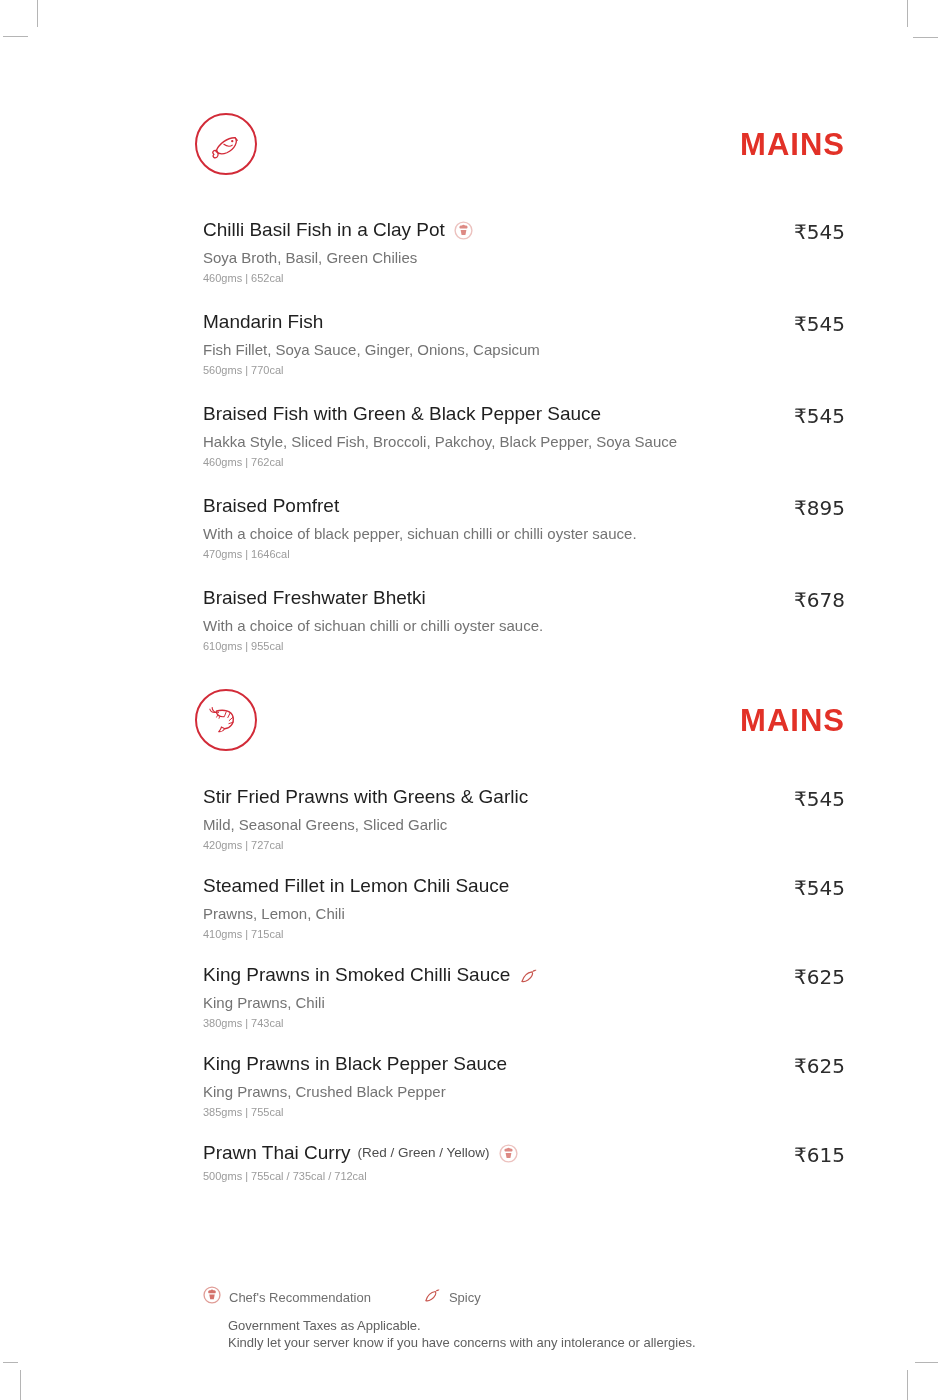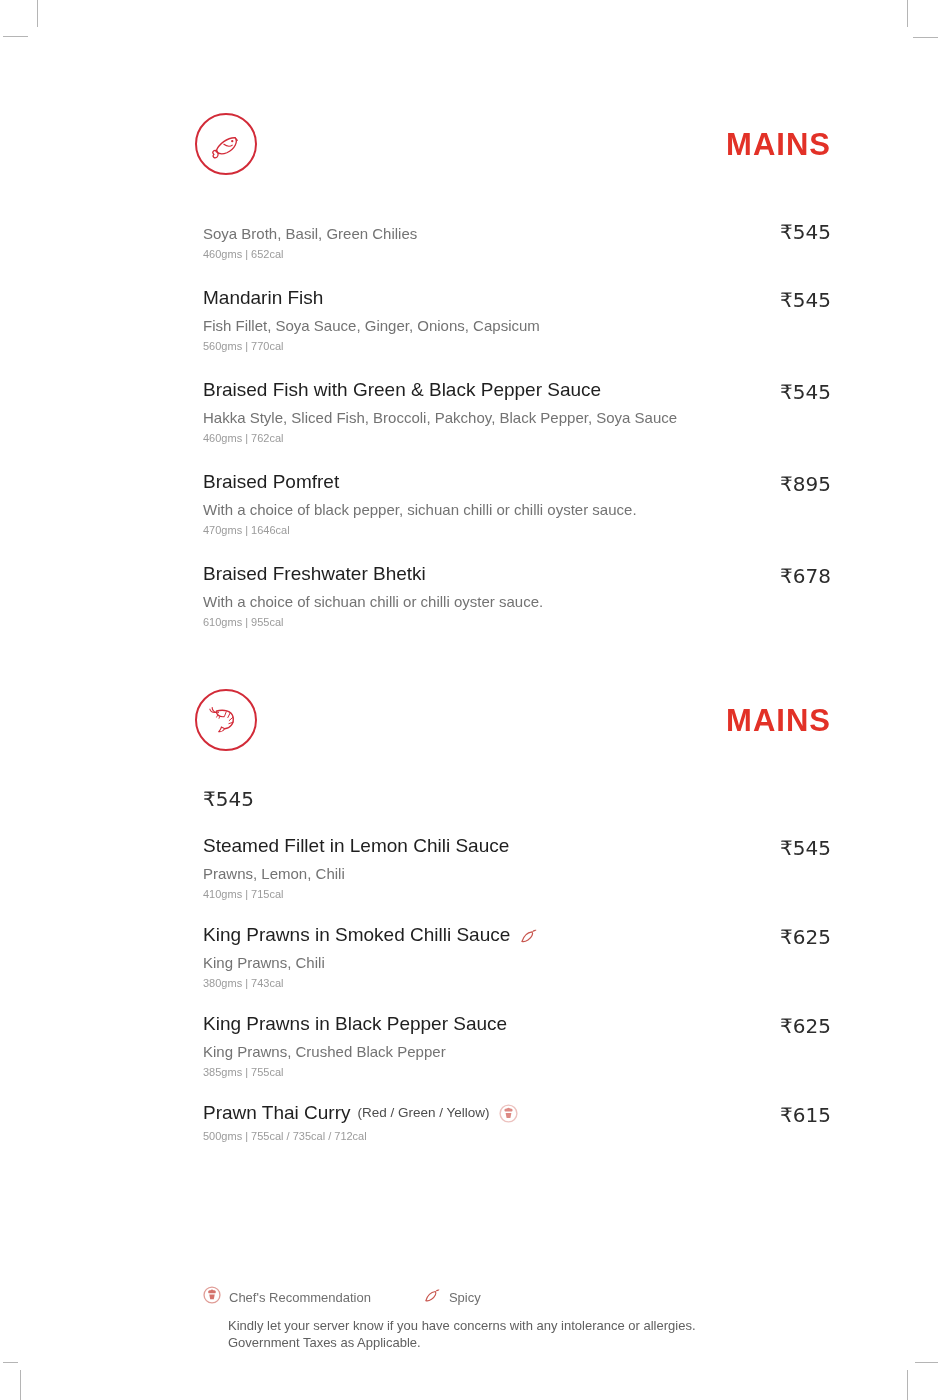--- a/index.html
+++ b/index.html
@@ -3,21 +3,21 @@
 <meta charset="utf-8">
 <style>
   html, body { margin:0; padding:0; background:#ffffff; }
   .page {
     position:relative; width:945px; height:1400px; background:#ffffff;
     font-family:"Liberation Sans", sans-serif; overflow:hidden;
     -webkit-font-smoothing:antialiased;
   }
   .cropmark { position:absolute; background:#b5b5b5; }
 
-  .section { position:absolute; left:203px; right:114px; }
+  .section { position:absolute; left:203px; right:100px; }
   .section-header { position:relative; height:105px; }
   .section-header.compact { height:96px; }
   .section-icon {
     position:absolute; left:-8px; top:0; width:58px; height:58px;
     border:2px solid #d22b38; border-radius:50%;
     display:flex; align-items:center; justify-content:center;
   }
   .section-title {
     position:absolute; right:0; top:14px;
     color:#e23127; font-size:31px; font-weight:bold; letter-spacing:1px;
@@ -67,20 +67,30 @@
           <circle cx="31.5" cy="20.5" r="1.4" fill="#d22b38"></circle>
         </svg>
       </div>
       <div class="section-title">MAINS</div>
     </div>
 
     <div class="items">
 
       <div class="menu-item">
         <div class="item-left">
+          <div class="item-title-row">
+            <span class="item-name">Chilli Basil Fish in a Clay Pot</span>
+            <span class="badge">
+              <svg width="19" height="19" viewBox="0 0 19 19" fill="none">
+                <circle cx="9.5" cy="9.5" r="8.4" stroke="#ecc2bf" stroke-width="1.4"></circle>
+                <path d="M6 7.6 C4.4 5.6 6.4 3.8 8 4.6 C8.6 3.4 10.4 3.4 11 4.6 C12.6 3.8 14.6 5.6 13 7.6 Z" fill="#dd8a84"></path>
+                <path d="M6.6 9 L12.4 9 L11.4 14 L7.6 14 Z" fill="#dd8a84"></path>
+              </svg>
+            </span>
+          </div>
           <div class="item-desc">Soya Broth, Basil, Green Chilies</div>
           <div class="item-meta">460gms | 652cal</div>
         </div>
         <div class="item-price">₹545</div>
       </div>
 
       <div class="menu-item">
         <div class="item-left">
           <div class="item-title-row">
             <span class="item-name">Mandarin Fish</span>
@@ -140,20 +150,27 @@
           <path d="M14 18 L12.5 21 M16.5 19.5 L15.5 22.5" stroke="#d22b38" stroke-width="1.1"></path>
           <circle cx="14.5" cy="14.8" r="1.1" fill="#d22b38"></circle>
         </svg>
       </div>
       <div class="section-title">MAINS</div>
     </div>
 
     <div class="items compact">
 
       <div class="menu-item">
+        <div class="item-left">
+          <div class="item-title-row">
+            <span class="item-name">Stir Fried Prawns with Greens &amp; Garlic</span>
+          </div>
+          <div class="item-desc">Mild, Seasonal Greens, Sliced Garlic</div>
+          <div class="item-meta">420gms | 727cal</div>
+        </div>
         <div class="item-price">₹545</div>
       </div>
 
       <div class="menu-item">
         <div class="item-left">
           <div class="item-title-row">
             <span class="item-name">Steamed Fillet in Lemon Chili Sauce</span>
           </div>
           <div class="item-desc">Prawns, Lemon, Chili</div>
           <div class="item-meta">410gms | 715cal</div>
@@ -226,18 +243,18 @@
         <span>
           <svg width="18" height="16" viewBox="0 0 19 17" fill="none">
             <path d="M3 14.5 C4.5 9.5 8.5 5.5 13 4.8 C14.5 6.5 13 10.5 9 13 C7 14.3 4.5 15 3 14.5 Z" stroke="#c8564e" stroke-width="1.2"></path>
             <path d="M13 4.8 C14 2.8 16 2.2 17.5 3 C16.5 4.2 15 4.8 13 4.8 Z" fill="#c8564e"></path>
           </svg>
         </span>
         <span class="legend-label">Spicy</span>
       </div>
     </div>
     <div class="notes">
+      <div class="note-line">Government Taxes as Applicable.</div>
       <div class="note-line">Kindly let your server know if you have concerns with any intolerance or allergies.</div>
-      <div class="note-line">Government Taxes as Applicable.</div>
     </div>
   </div>
 
 </div>
 
 </body></html>

